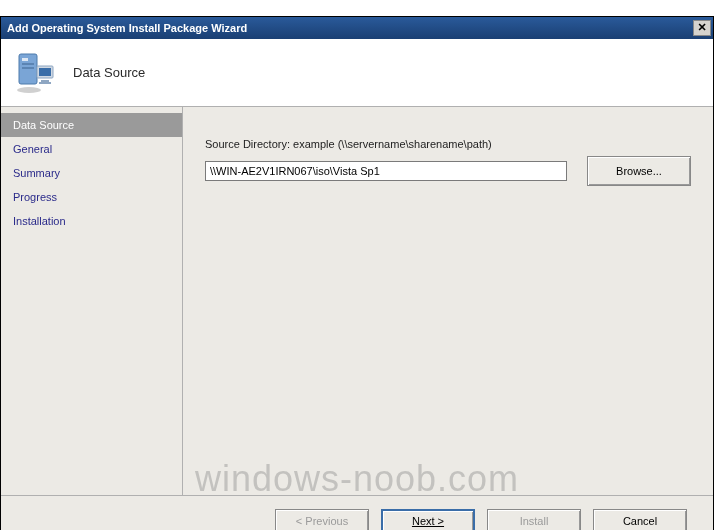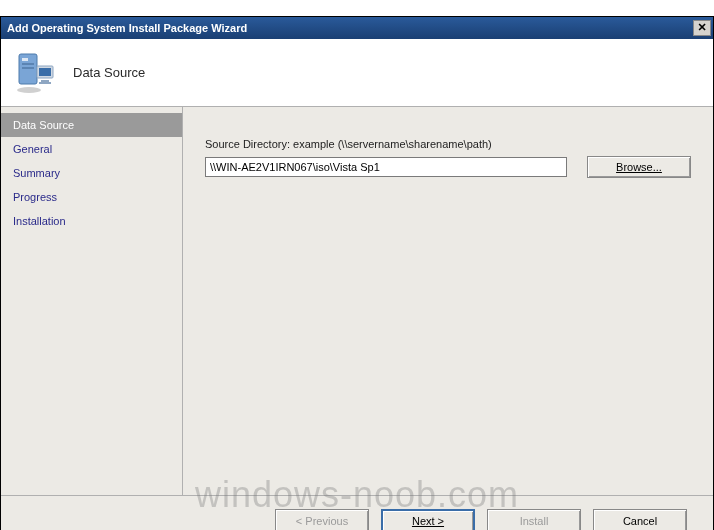--- a/index.html
+++ b/index.html
@@ -102,27 +102,26 @@
     flex: 1;
     height: 20px;
     border: 1px solid #7a7a7a;
     background: #fff;
     padding: 9px 4px;
     font-size: 11px;
     font-family: inherit;
   }
   .browse-btn {
     width: 104px;
-    height: 22px;
+    height: 30px;
     background: #eceae5;
     border: 1px solid #888;
     box-shadow: inset 1px 1px 0 #fff, inset -1px -1px 0 #999;
     font-size: 11px;
     cursor: pointer;
-    text-decoration: underline;
   }
   .footer {
     height: 50px;
     border-top: 1px solid #b0b0b0;
     display: flex;
     align-items: center;
     justify-content: flex-end;
     gap: 12px;
     padding: 0 26px;
     background: #eceae5;
@@ -139,21 +138,21 @@
   .wiz-btn.default {
     border: 2px solid #3a6da8;
     text-decoration: underline;
   }
   .wiz-btn:disabled {
     color: #9a9a9a;
     cursor: default;
   }
   .watermark {
     position: absolute;
-    bottom: 14px;
+    bottom: 30px;
     left: 50%;
     transform: translateX(-50%);
     font-size: 36px;
     color: rgba(120,120,120,0.35);
     font-family: Arial, sans-serif;
     letter-spacing: 1px;
     pointer-events: none;
     white-space: nowrap;
   }
 </style>

